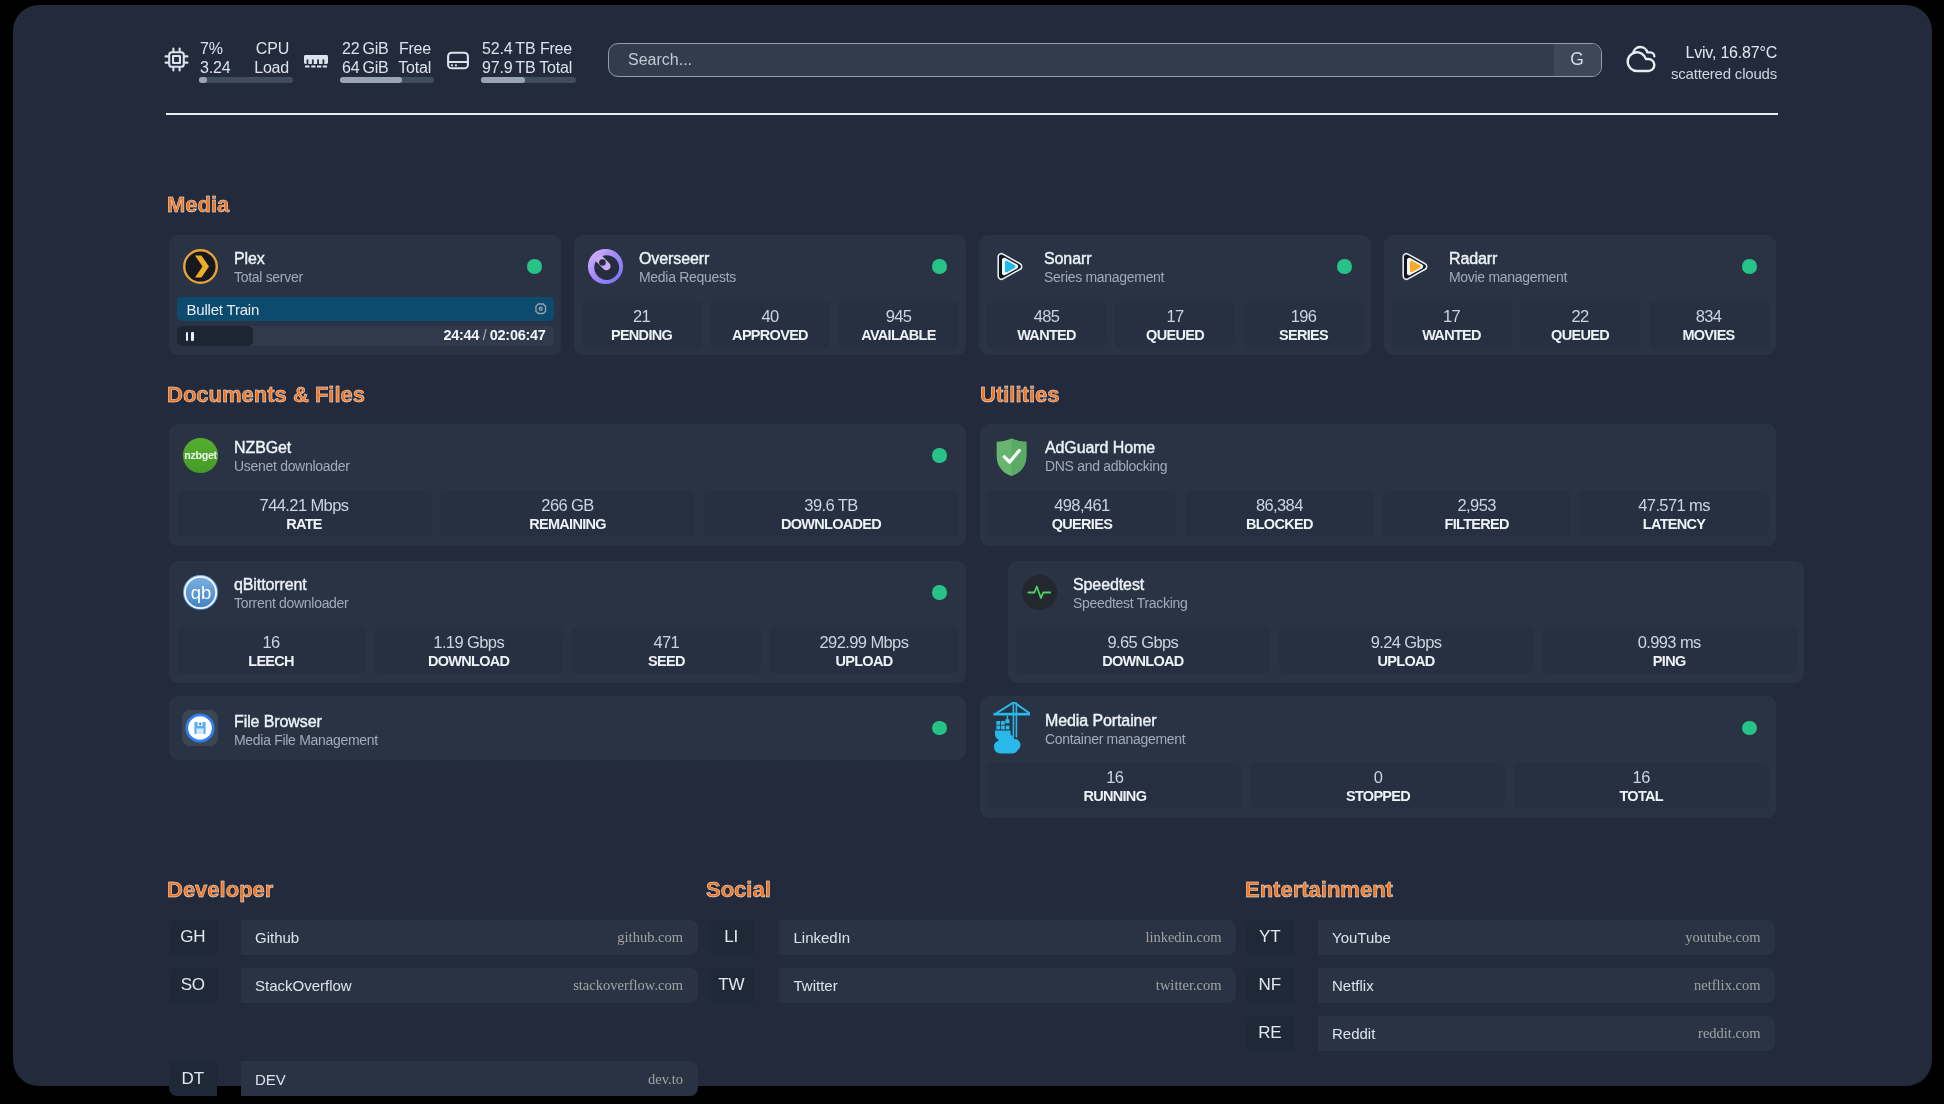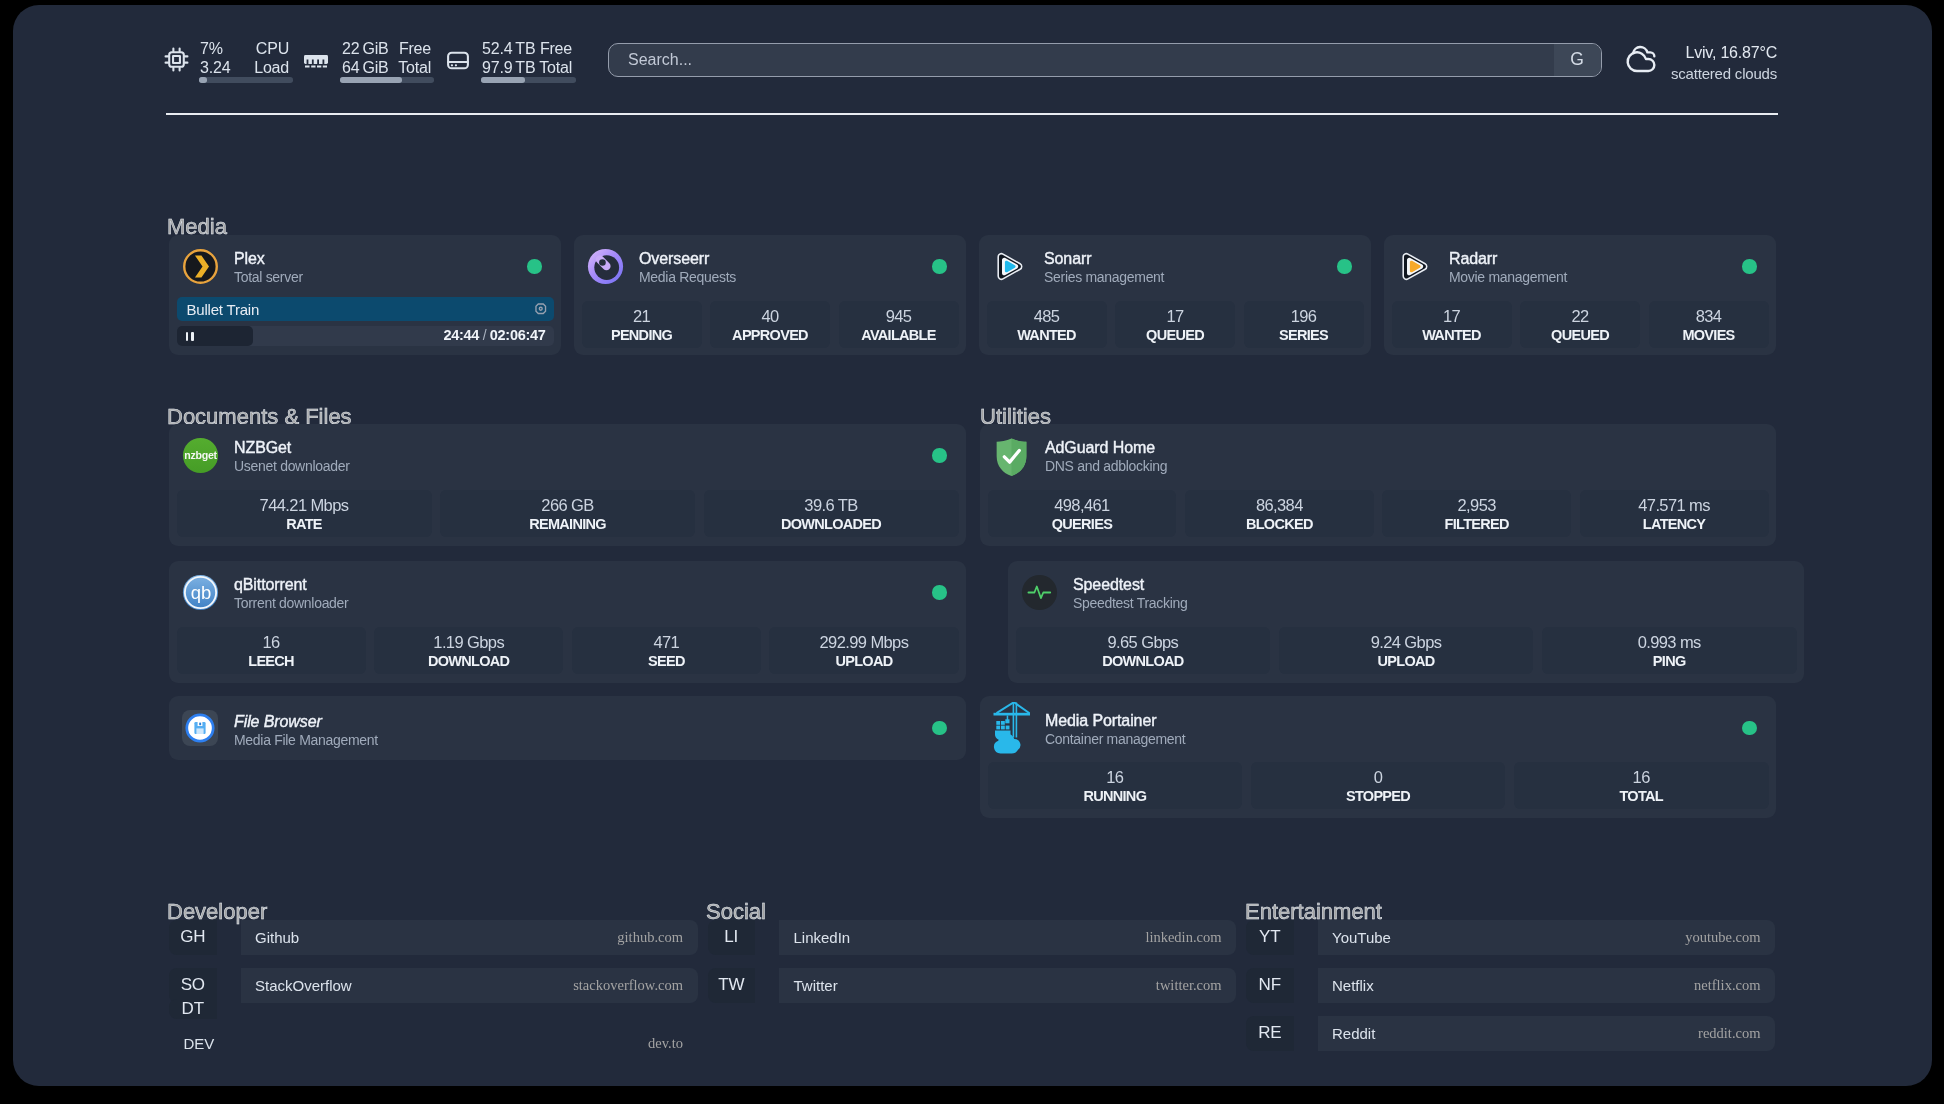--- a/index.html
+++ b/index.html
@@ -1,21 +1,21 @@
 <!DOCTYPE html>
 <html><head>
 <meta charset="utf-8">
 <style>
 * { margin:0; padding:0; box-sizing:border-box; }
 html,body { width:1944px; height:1104px; background:#000; overflow:hidden;
   font-family:"Liberation Sans", sans-serif; }
 #page { position:absolute; left:12.5px; top:5px; width:1919px; height:1081px;
   border-radius:26px; background:#222a3b; }
 .abs { position:absolute; }
-.sect { position:absolute; font-size:22px; font-weight:400; color:#a3a3a3; letter-spacing:0;margin-top:22px; -webkit-text-stroke:0.5px #e4eaf1; }
+.sect { position:absolute; font-size:22px; font-weight:700; color:#f97316; letter-spacing:0; -webkit-text-stroke:0.5px #e4eaf1; }
 .card { position:absolute; background:#2a3343; border-radius:9px; }
 .logo { position:absolute; left:13px; top:13px; width:37px; height:37px; }
 .title { position:absolute; left:65px; top:14.5px; font-size:16px; font-weight:400; letter-spacing:-0.1px; color:#eef2f8; line-height:20px; white-space:nowrap; -webkit-text-stroke:0.4px #eef2f8; }
 .sub { position:absolute; left:65px; top:34.5px; font-size:14px; letter-spacing:-0.3px; color:#a0abbb; line-height:16px; white-space:nowrap; }
 .dot { position:absolute; width:14.5px; height:14.5px; border-radius:50%; background:#27c287; top:24.5px; right:19.5px; }
 .stats { position:absolute; left:7.5px; right:7.5px; top:66px; height:47px; display:flex; gap:8.5px; }
 .stat { flex:1; background:#263040; border-radius:6px; text-align:center; padding-top:5px; }
 .stat .n { font-size:16.5px; letter-spacing:-0.6px; color:#ccd4e0; line-height:21px; }
 .stat .l { font-size:14.5px; font-weight:700; color:#eef2f7; letter-spacing:-0.7px; line-height:15.5px; margin-top:1px; }
 
@@ -261,21 +261,21 @@
 <div class="card" style="left:169px; top:696px; width:797px; height:64px;">
   <div class="abs" style="left:13px; top:14px; width:36px; height:36px; background:#3c4654; border-radius:8px;">
     <svg class="abs" style="left:2px; top:2px;" width="32" height="32" viewBox="0 0 40 40">
       <circle cx="20" cy="20" r="16.5" fill="#ffffff" stroke="#2d7ff0" stroke-width="3.4"></circle>
       <rect x="13" y="12.5" width="14" height="15" rx="1.5" fill="#55aef2"></rect>
       <rect x="17" y="12.5" width="6" height="5" fill="#ffffff"></rect>
       <rect x="19" y="13.3" width="2.4" height="3.2" fill="#2b7fd8"></rect>
       <rect x="15.5" y="20.5" width="9" height="7" fill="#cfe7fb"></rect>
     </svg>
   </div>
-  <div class="title" style="top:15.5px;font-style:italic;">File Browser</div>
+  <div class="title" style="top:15.5px;">File Browser</div>
   <div class="sub" style="top:35.5px;">Media File Management</div>
   <div class="dot"></div>
 </div>
 
 <div class="card" style="left:980px; top:423.5px; width:796px; height:122px;">
   <svg class="logo" style="left:11px; top:12px; width:41px; height:41px;" viewBox="0 0 40 40">
     <path d="M20 2.5c5.2 2.3 10.7 3.1 14.5 3.1v14.2c0 9.8-6.2 16.6-14.5 19.2C11.7 36.4 5.5 29.6 5.5 19.8V5.6c3.8 0 9.3-.8 14.5-3.1z" fill="#67b56f"></path>
     <path d="M20 2.5c5.2 2.3 10.7 3.1 14.5 3.1v14.2c0 9.8-6.2 16.6-14.5 19.2z" fill="#5aab63"></path>
     <path d="M13 20.3l5.2 5.2 9.4-11.4" stroke="#ffffff" stroke-width="3.2" fill="none" stroke-linecap="round" stroke-linejoin="round"></path>
   </svg>
@@ -366,21 +366,21 @@
       <span class="bmurl">github.com</span>
     </div>
 </div>
 <div class="bmrow" style="left:169px; top:967.5px; width:528.5px;">
   <div class="abbr">SO</div>
   <div class="bmbar">
       <span class="bmname">StackOverflow</span>
       <span class="bmurl">stackoverflow.com</span>
     </div>
 </div>
-<div class="bmrow" style="left:169px; top:999px; width:528.5px;flex-direction:column;">
+<div class="bmrow" style="left:169px; top:1061px; width:528.5px;">
   <div class="abbr">DT</div>
   <div class="bmbar">
       <span class="bmname">DEV</span>
       <span class="bmurl">dev.to</span>
     </div>
 </div>
 
 <div class="bmrow" style="left:707.5px; top:919.5px; width:528.5px;">
   <div class="abbr">LI</div>
   <div class="bmbar">

